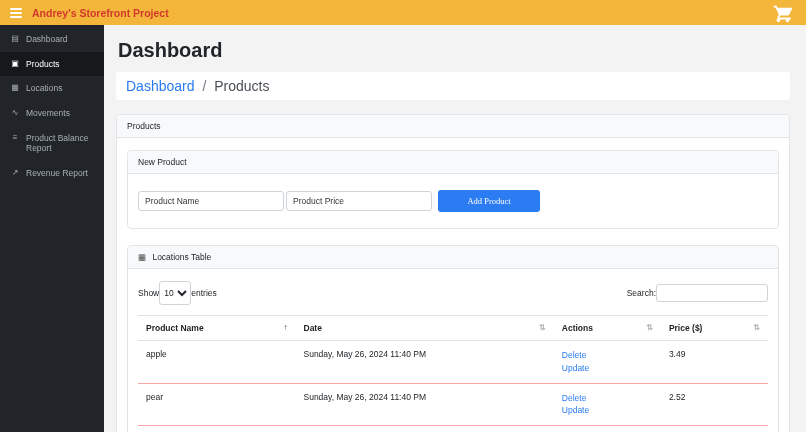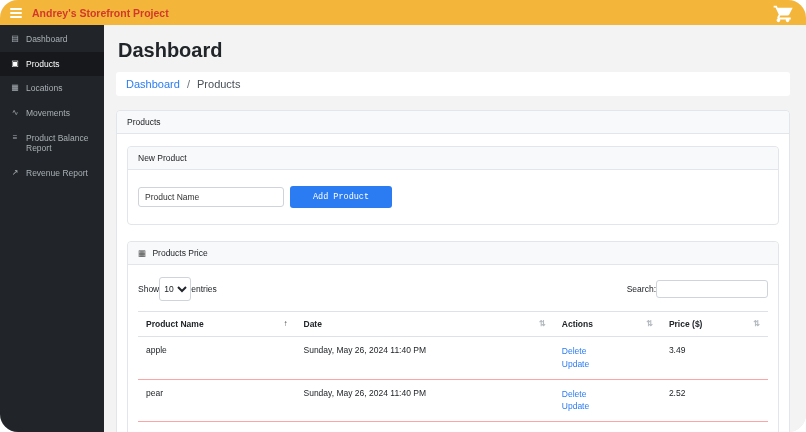--- a/index.html
+++ b/index.html
@@ -2,21 +2,20 @@
 <html><head>
 <meta charset="utf-8">
 <style>
   * { margin: 0; padding: 0; box-sizing: border-box; }
   html, body { font-family: "Liberation Sans", sans-serif; }
   .screen {
     width: 806px; height: 432px;
     background: #e9e9e9;
     overflow: hidden;
     position: relative;
-    border-radius: 18px;
   }
 
   
   .topbar {
     height: 25px;
     background: #f4b63a;
     display: flex;
     align-items: center;
     padding: 0 10px;
   }
@@ -53,21 +52,21 @@
     background: #f3f3f3;
     padding: 12px 16px 0 12px;
     overflow: hidden;
   }
   .page-title { font-size: 20px; font-weight: bold; color: #212529; margin: 2px 0 10px 2px; }
 
   .breadcrumb-card {
     background: #ffffff;
     border-radius: 3px;
     padding: 6px 10px;
-    font-size: 11px;
+    font-size: 14px;
     margin-bottom: 14px;
   }
   .crumb-link { color: #2b7bf3; text-decoration: none; cursor: pointer; }
   .crumb-sep { color: #6c757d; margin: 0 4px; }
   .crumb-current { color: #495057; }
 
   
   .card {
     background: #ffffff;
     border: 1px solid #e2e5e9;
@@ -99,21 +98,21 @@
     margin-right: 2px;
   }
   .text-input::placeholder { color: #333; opacity: 1; }
   .btn-primary {
     margin-left: 4px;
     background: #2b7bf3;
     color: #ffffff;
     border: none;
     border-radius: 3px;
     font-size: 8.5px;
-    font-family: Liberation Mono, monospace;
+    font-family: Liberation Serif, serif;
     padding: 6px 0;
     width: 102px;
     cursor: pointer;
   }
 
   
   .table-controls {
     display: flex; justify-content: space-between; align-items: center;
     font-size: 8.5px; color: #212529; margin-bottom: 10px;
   }
@@ -227,29 +226,30 @@
 
       <div class="card">
         <div class="card-header">Products</div>
         <div class="card-body">
 
           <div class="card inner-card">
             <div class="card-header">New Product</div>
             <div class="card-body">
               <div class="form-row">
                 <input class="text-input" type="text" placeholder="Product Name" style="">
+                <input class="text-input" type="text" placeholder="Product Price" style="">
                 <button class="btn-primary">Add Product</button>
               </div>
             </div>
           </div>
 
           <div class="card">
             <div class="card-header">
               <span class="table-icon">▦</span>
-              <span>Products Price</span>
+              <span>Locations Table</span>
             </div>
             <div class="card-body">
 
               <div class="table-controls">
                 <div class="show-group">
                   <span>Show</span>
                   <select class="page-size-select">
                     <option>10</option>
                   </select>
                   <span>entries</span>

